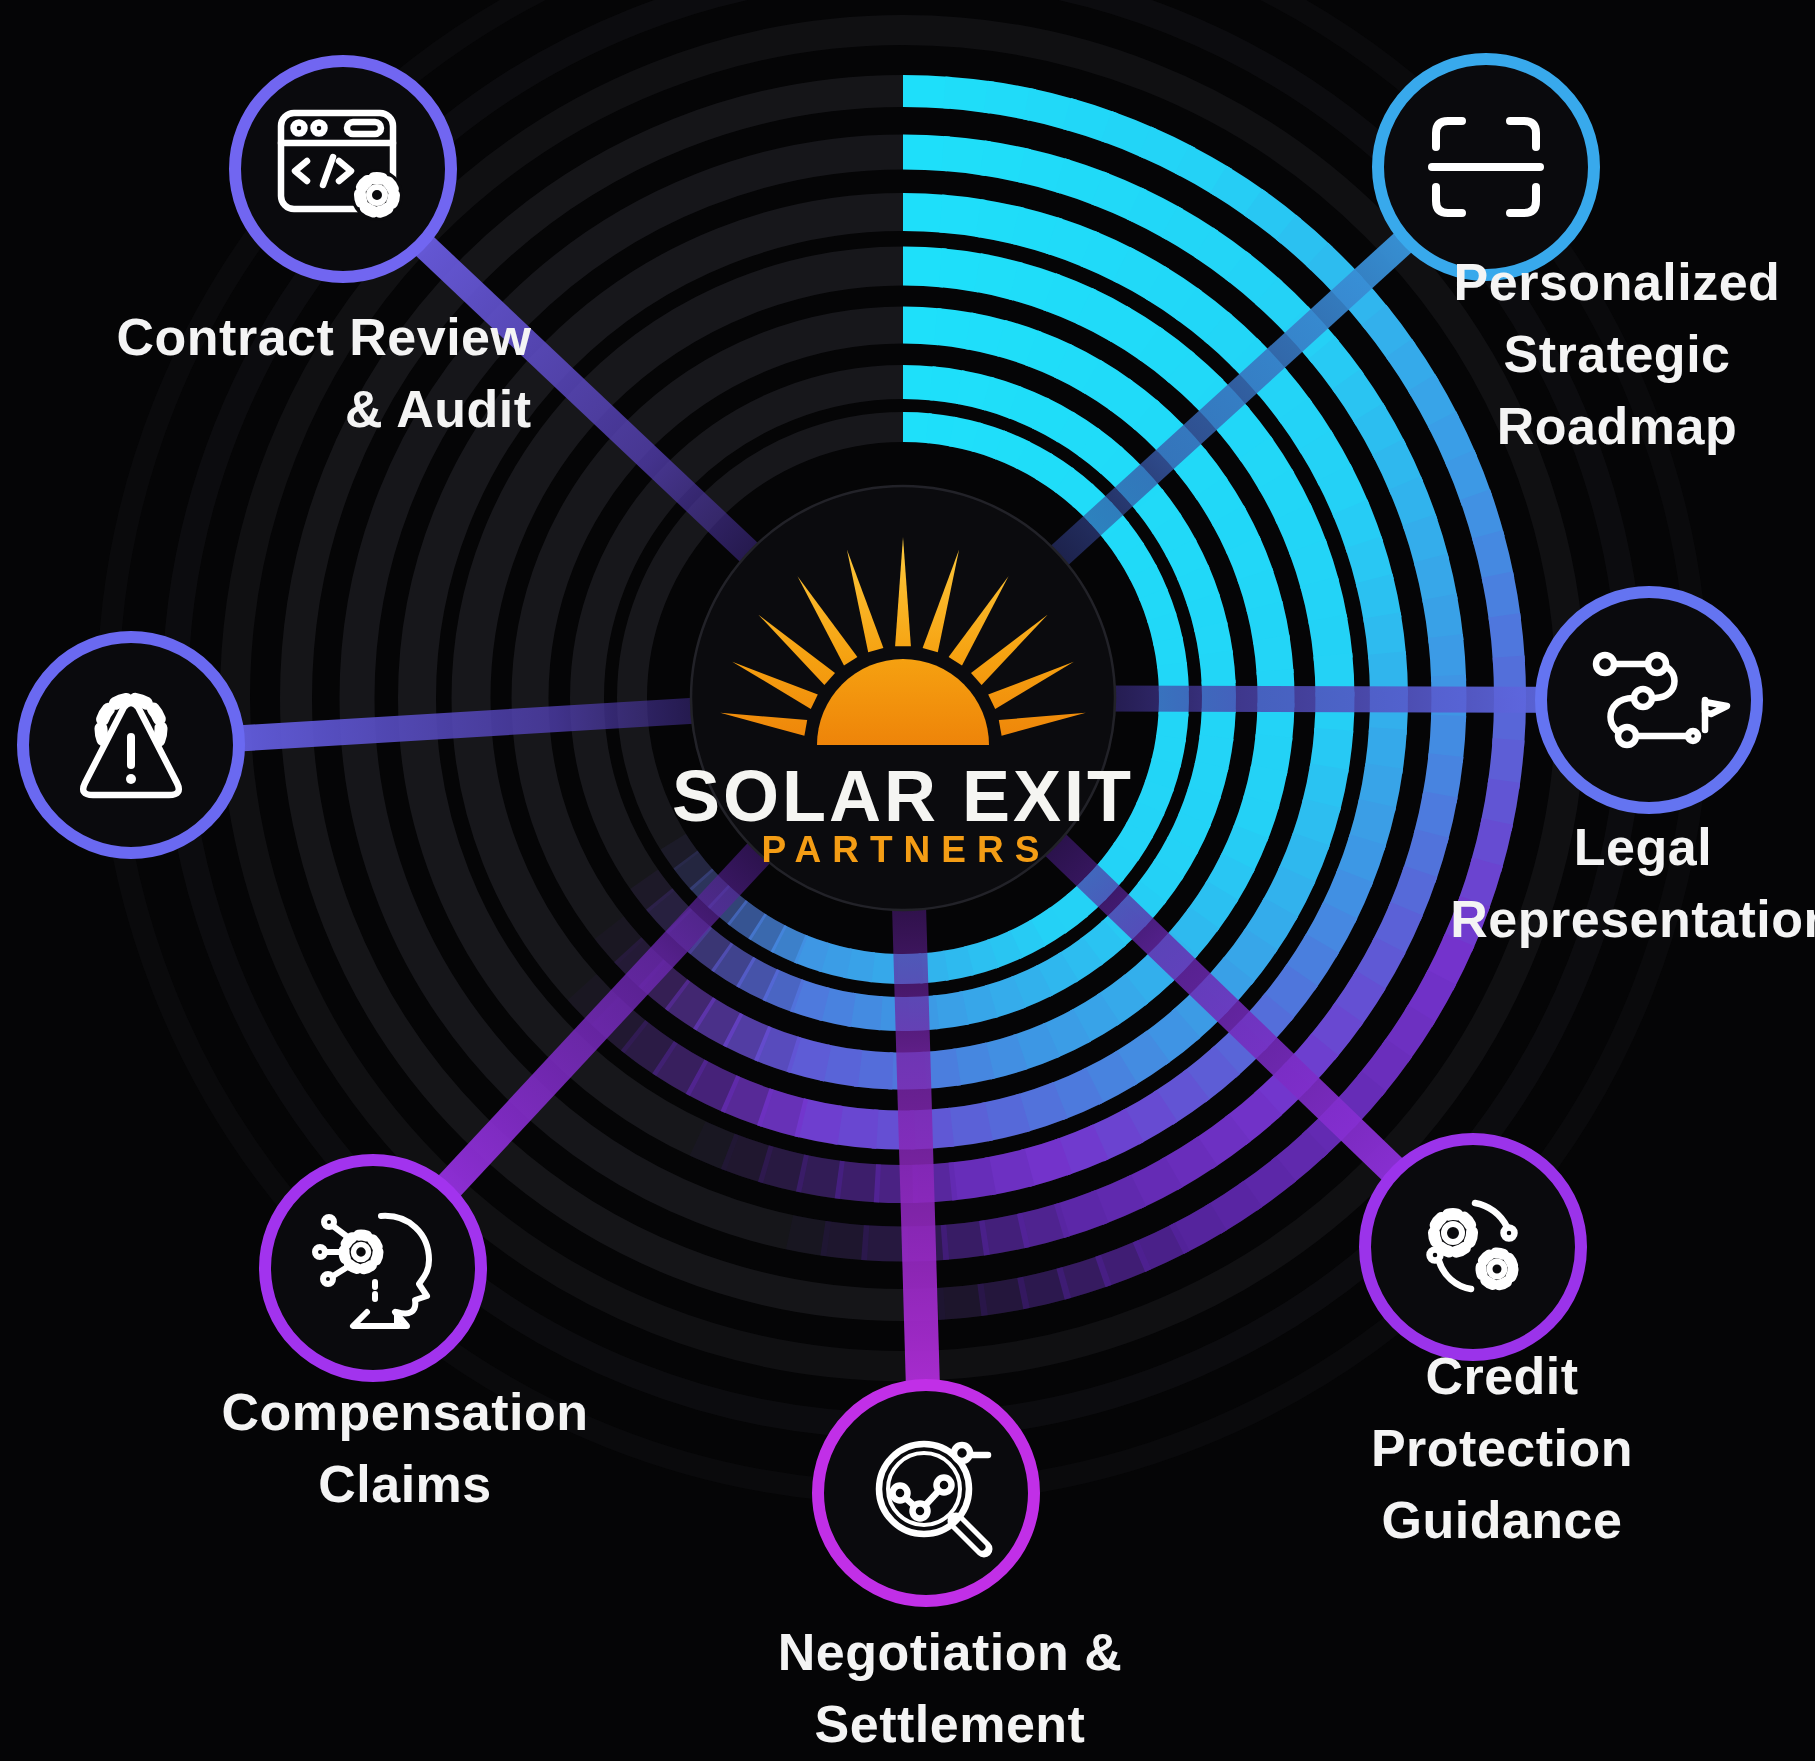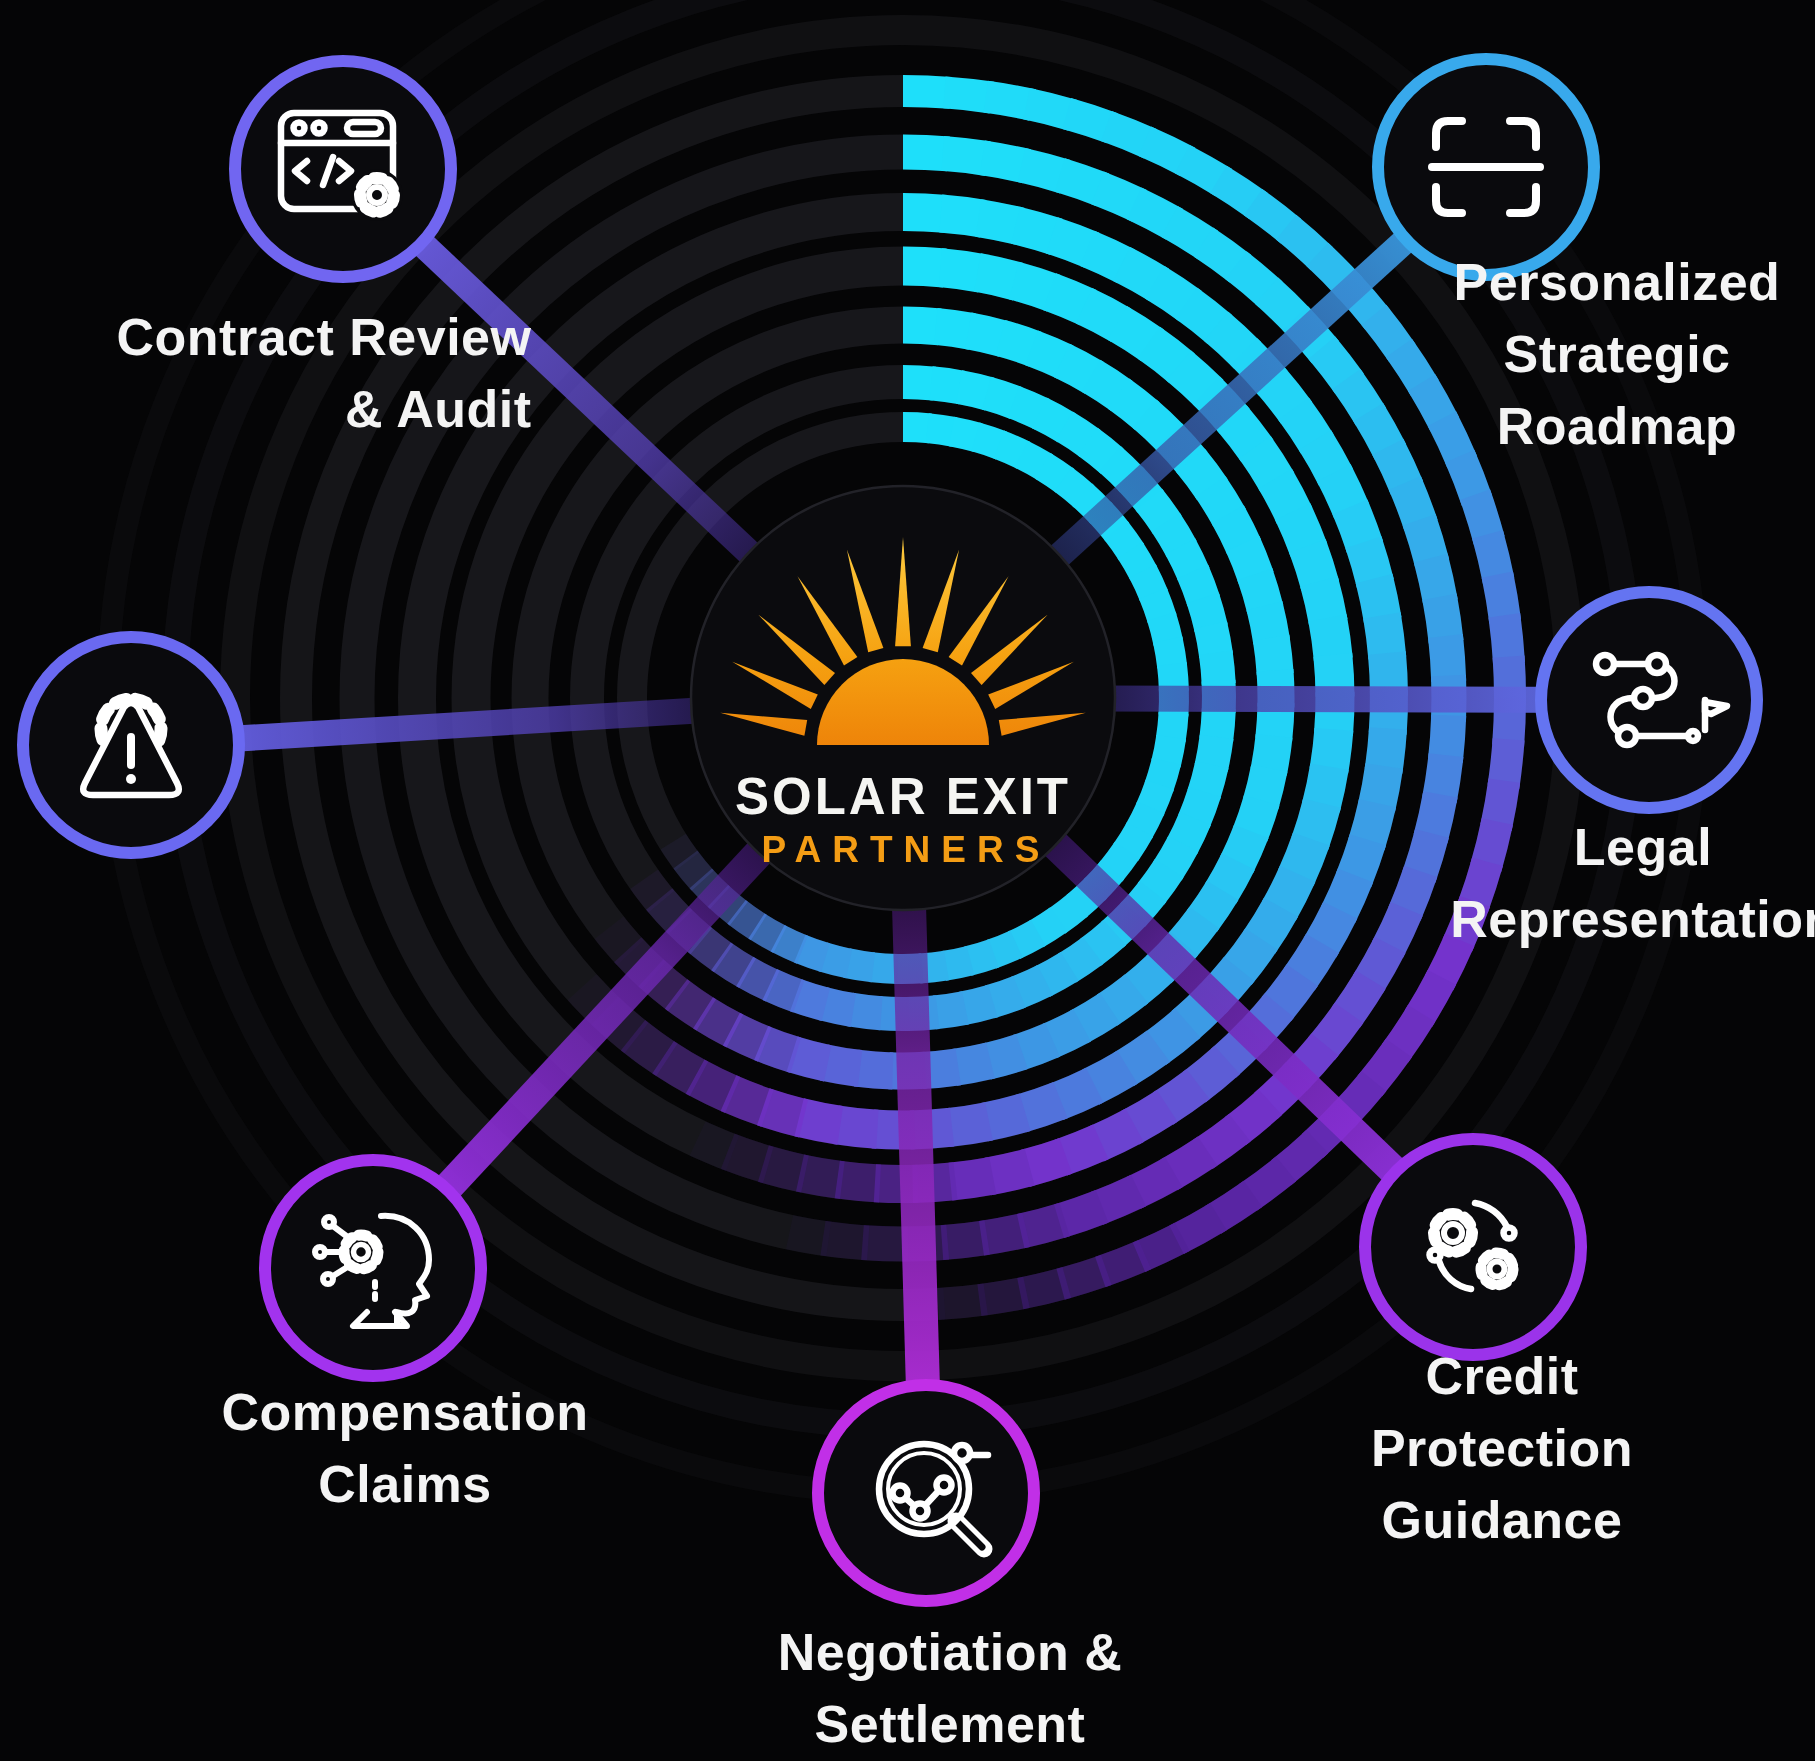--- a/index.html
+++ b/index.html
@@ -8,21 +8,21 @@
     background:#050506;font-family:"Liberation Sans",sans-serif;
   }
   #scene{position:absolute;left:0;top:0;}
   .label{
     position:absolute;transform:translate(-50%,-50%);
     color:#f4f4f4;font-weight:700;font-size:52px;line-height:1.38;
     text-align:center;white-space:pre-line;letter-spacing:0.5px;
   }
   .brand-main{
     position:absolute;transform:translate(-50%,-50%);
-    color:#f5f5f2;font-weight:700;font-size:51px;letter-spacing:3px;white-space:nowrap;
+    color:#f5f5f2;font-weight:700;font-size:72px;letter-spacing:3px;white-space:nowrap;
   }
   .brand-sub{
     position:absolute;transform:translate(-50%,-50%);
     font-weight:700;font-size:37px;letter-spacing:11px;white-space:nowrap;
   }
 </style>
 </head>
 <body>
 
 <div id="stage">

